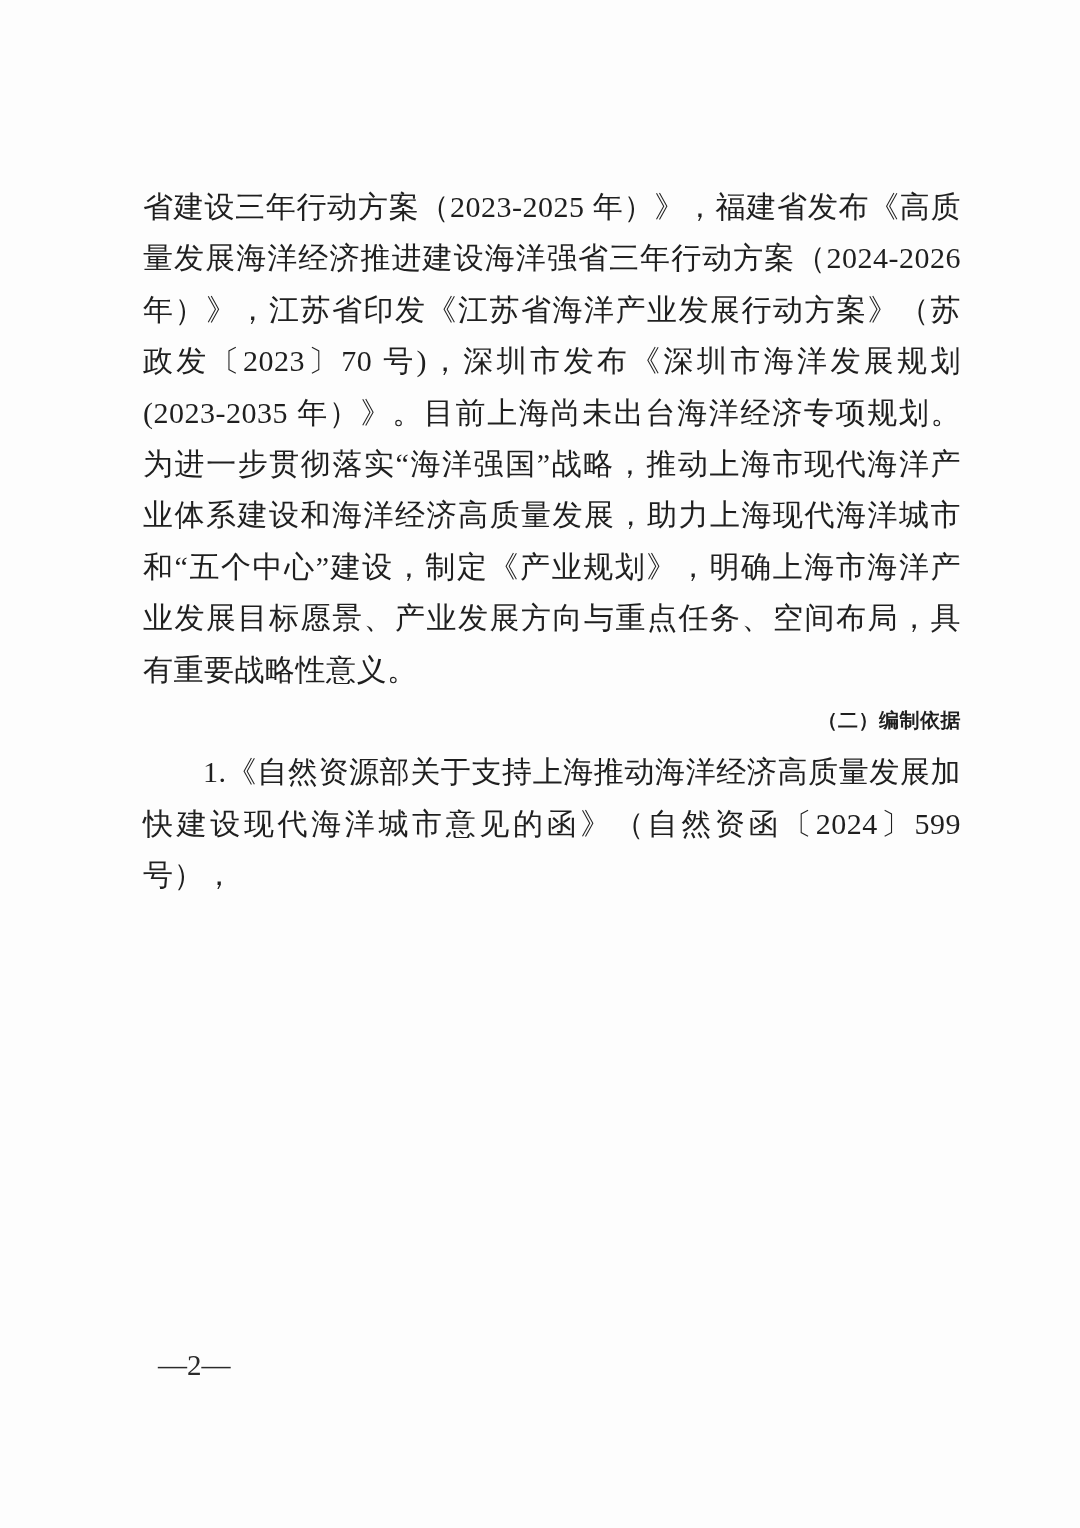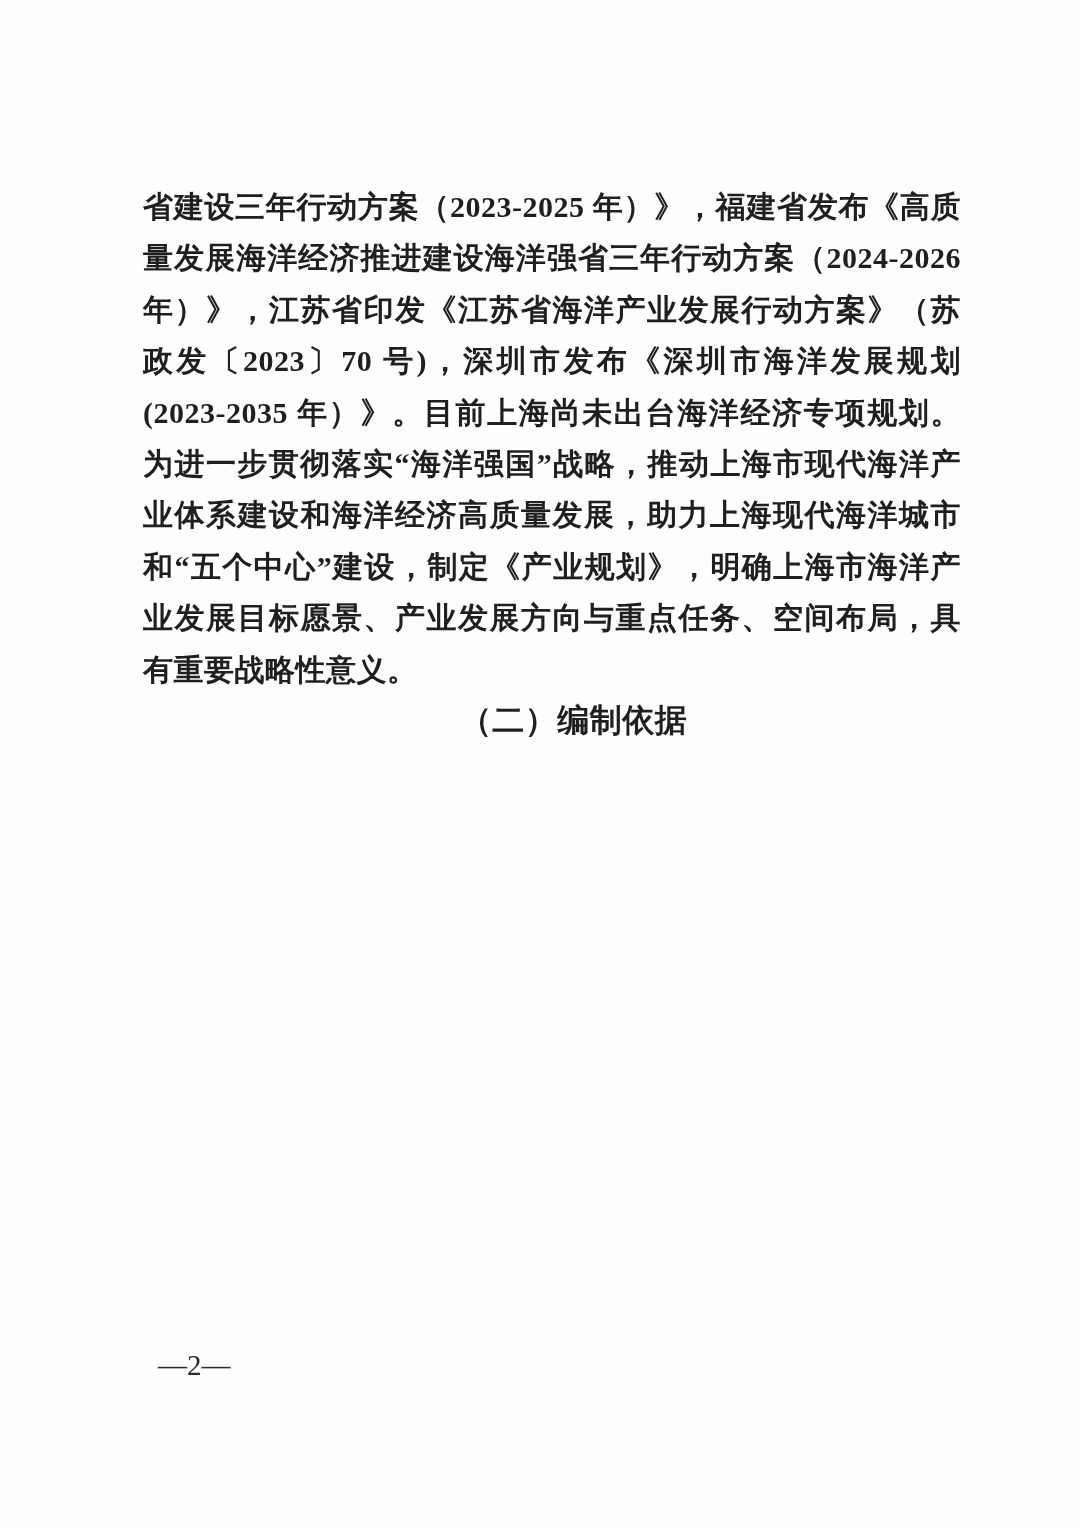--- a/index.html
+++ b/index.html
@@ -23,33 +23,32 @@
     color: #1f1f1f;
     font-size: 30px;
     line-height: 51.4px;
     text-align: justify;
     text-justify: inter-character;
     letter-spacing: 0.5px;
   }
   .content p {
     margin: 0;
     padding: 0;
-    font-weight: bold;
   }
   .para-indent {
     text-indent: 2em;
   }
   .section-heading {
     margin: 0;
     padding: 0;
     font-weight: 700;
     text-indent: 1.35em;
-    font-size: 32px;
+    font-size: 20px;
     line-height: 51.4px;
-    text-align: center;
+    text-align: right;
   }
   .page-footer {
     position: absolute;
     left: 158px;
     top: 1348px;
     font-size: 29px;
     line-height: 34px;
     color: #2a2a2a;
     font-family: "Liberation Serif", "DejaVu Serif", serif;
   }
@@ -60,19 +59,20 @@
 <div class="page">
 
   <main class="content">
     <p class="para">省建设三年行动方案（2023-2025 年）》，福建省发布《高质量发展海洋经济推进建设海洋强省三年行动方案（2024-2026 年）》，江苏省印发《江苏省海洋产业发展行动方案》（苏政发〔2023〕70 号)，深圳市发布《深圳市海洋发展规划(2023-2035 年）》。目前上海尚未出台海洋经济专项规划。为进一步贯彻落实“海洋强国”战略，推动上海市现代海洋产业体系建设和海洋经济高质量发展，助力上海现代海洋城市和“五个中心”建设，制定《产业规划》，明确上海市海洋产业发展目标愿景、产业发展方向与重点任务、空间布局，具有重要战略性意义。</p>
 
 
 
 
     <h3 class="section-heading">（二）编制依据</h3>
 
+    <p class="para para-indent">1.《自然资源部关于支持上海推动海洋经济高质量发展加快建设现代海洋城市意见的函》（自然资函〔2024〕599 号），</p>
   </main>
 
   <div class="page-footer">
     <span>—2—</span>
   </div>
 
 </div>
 
 </body></html>

